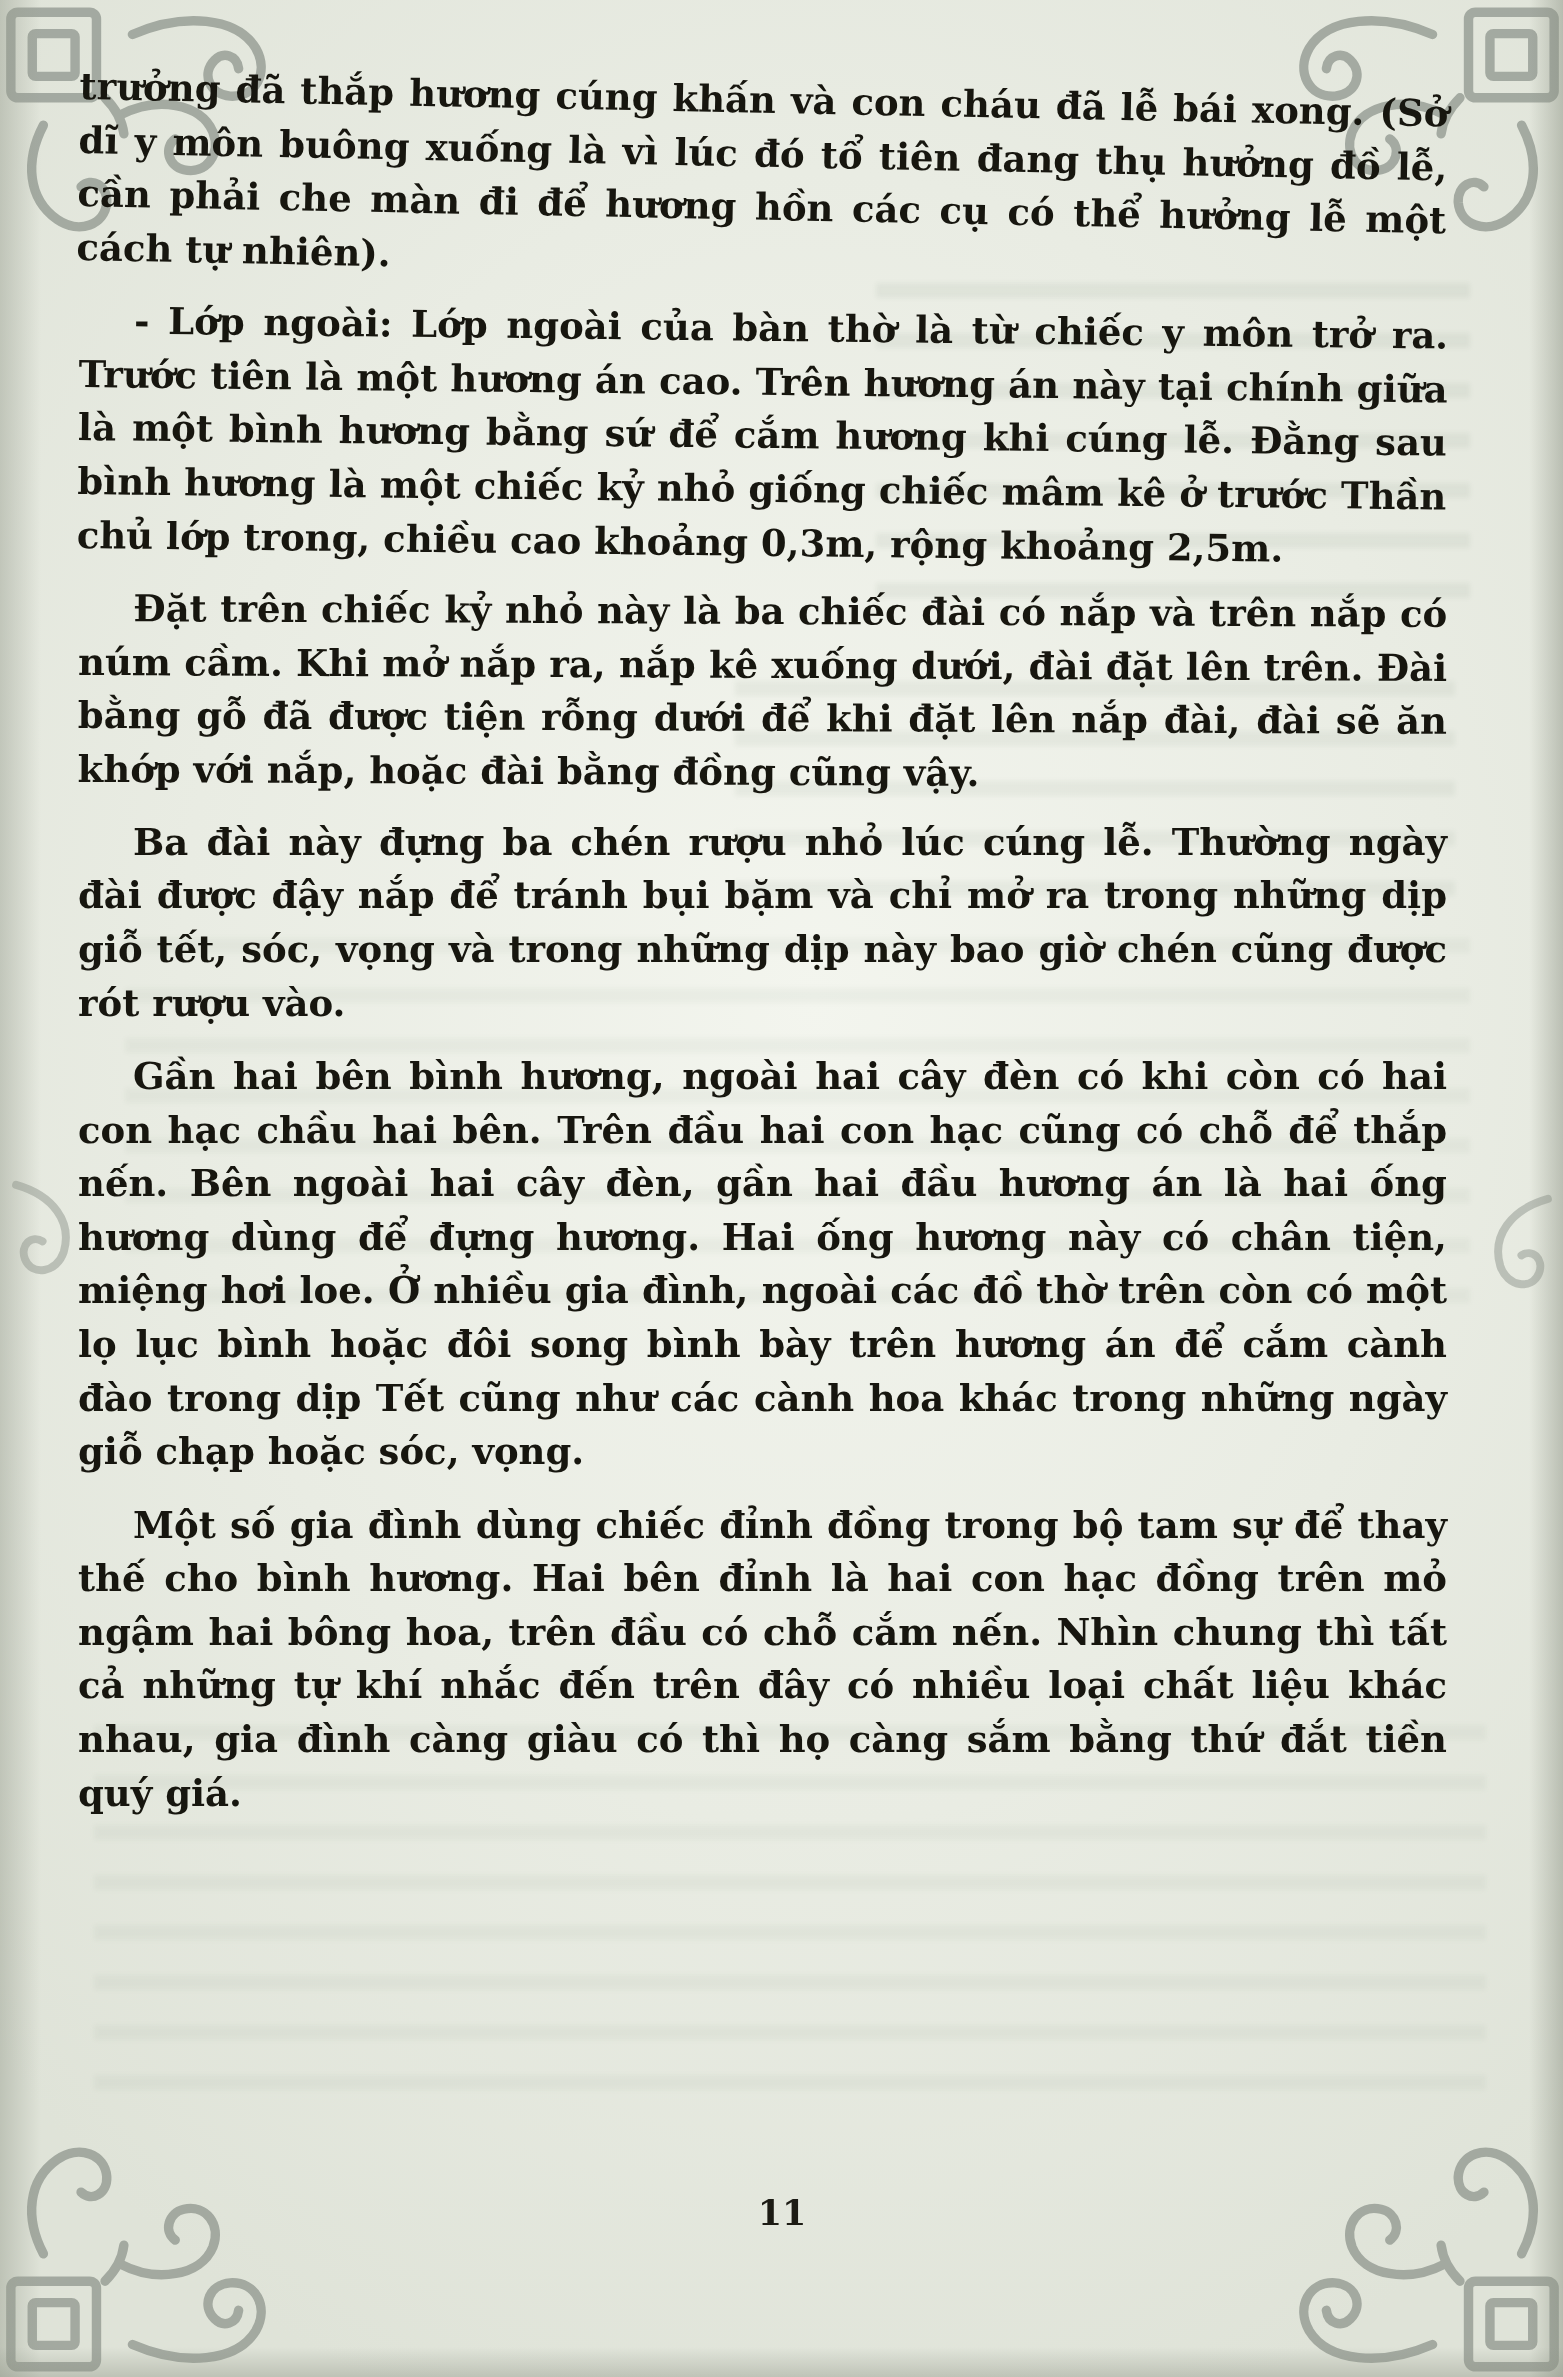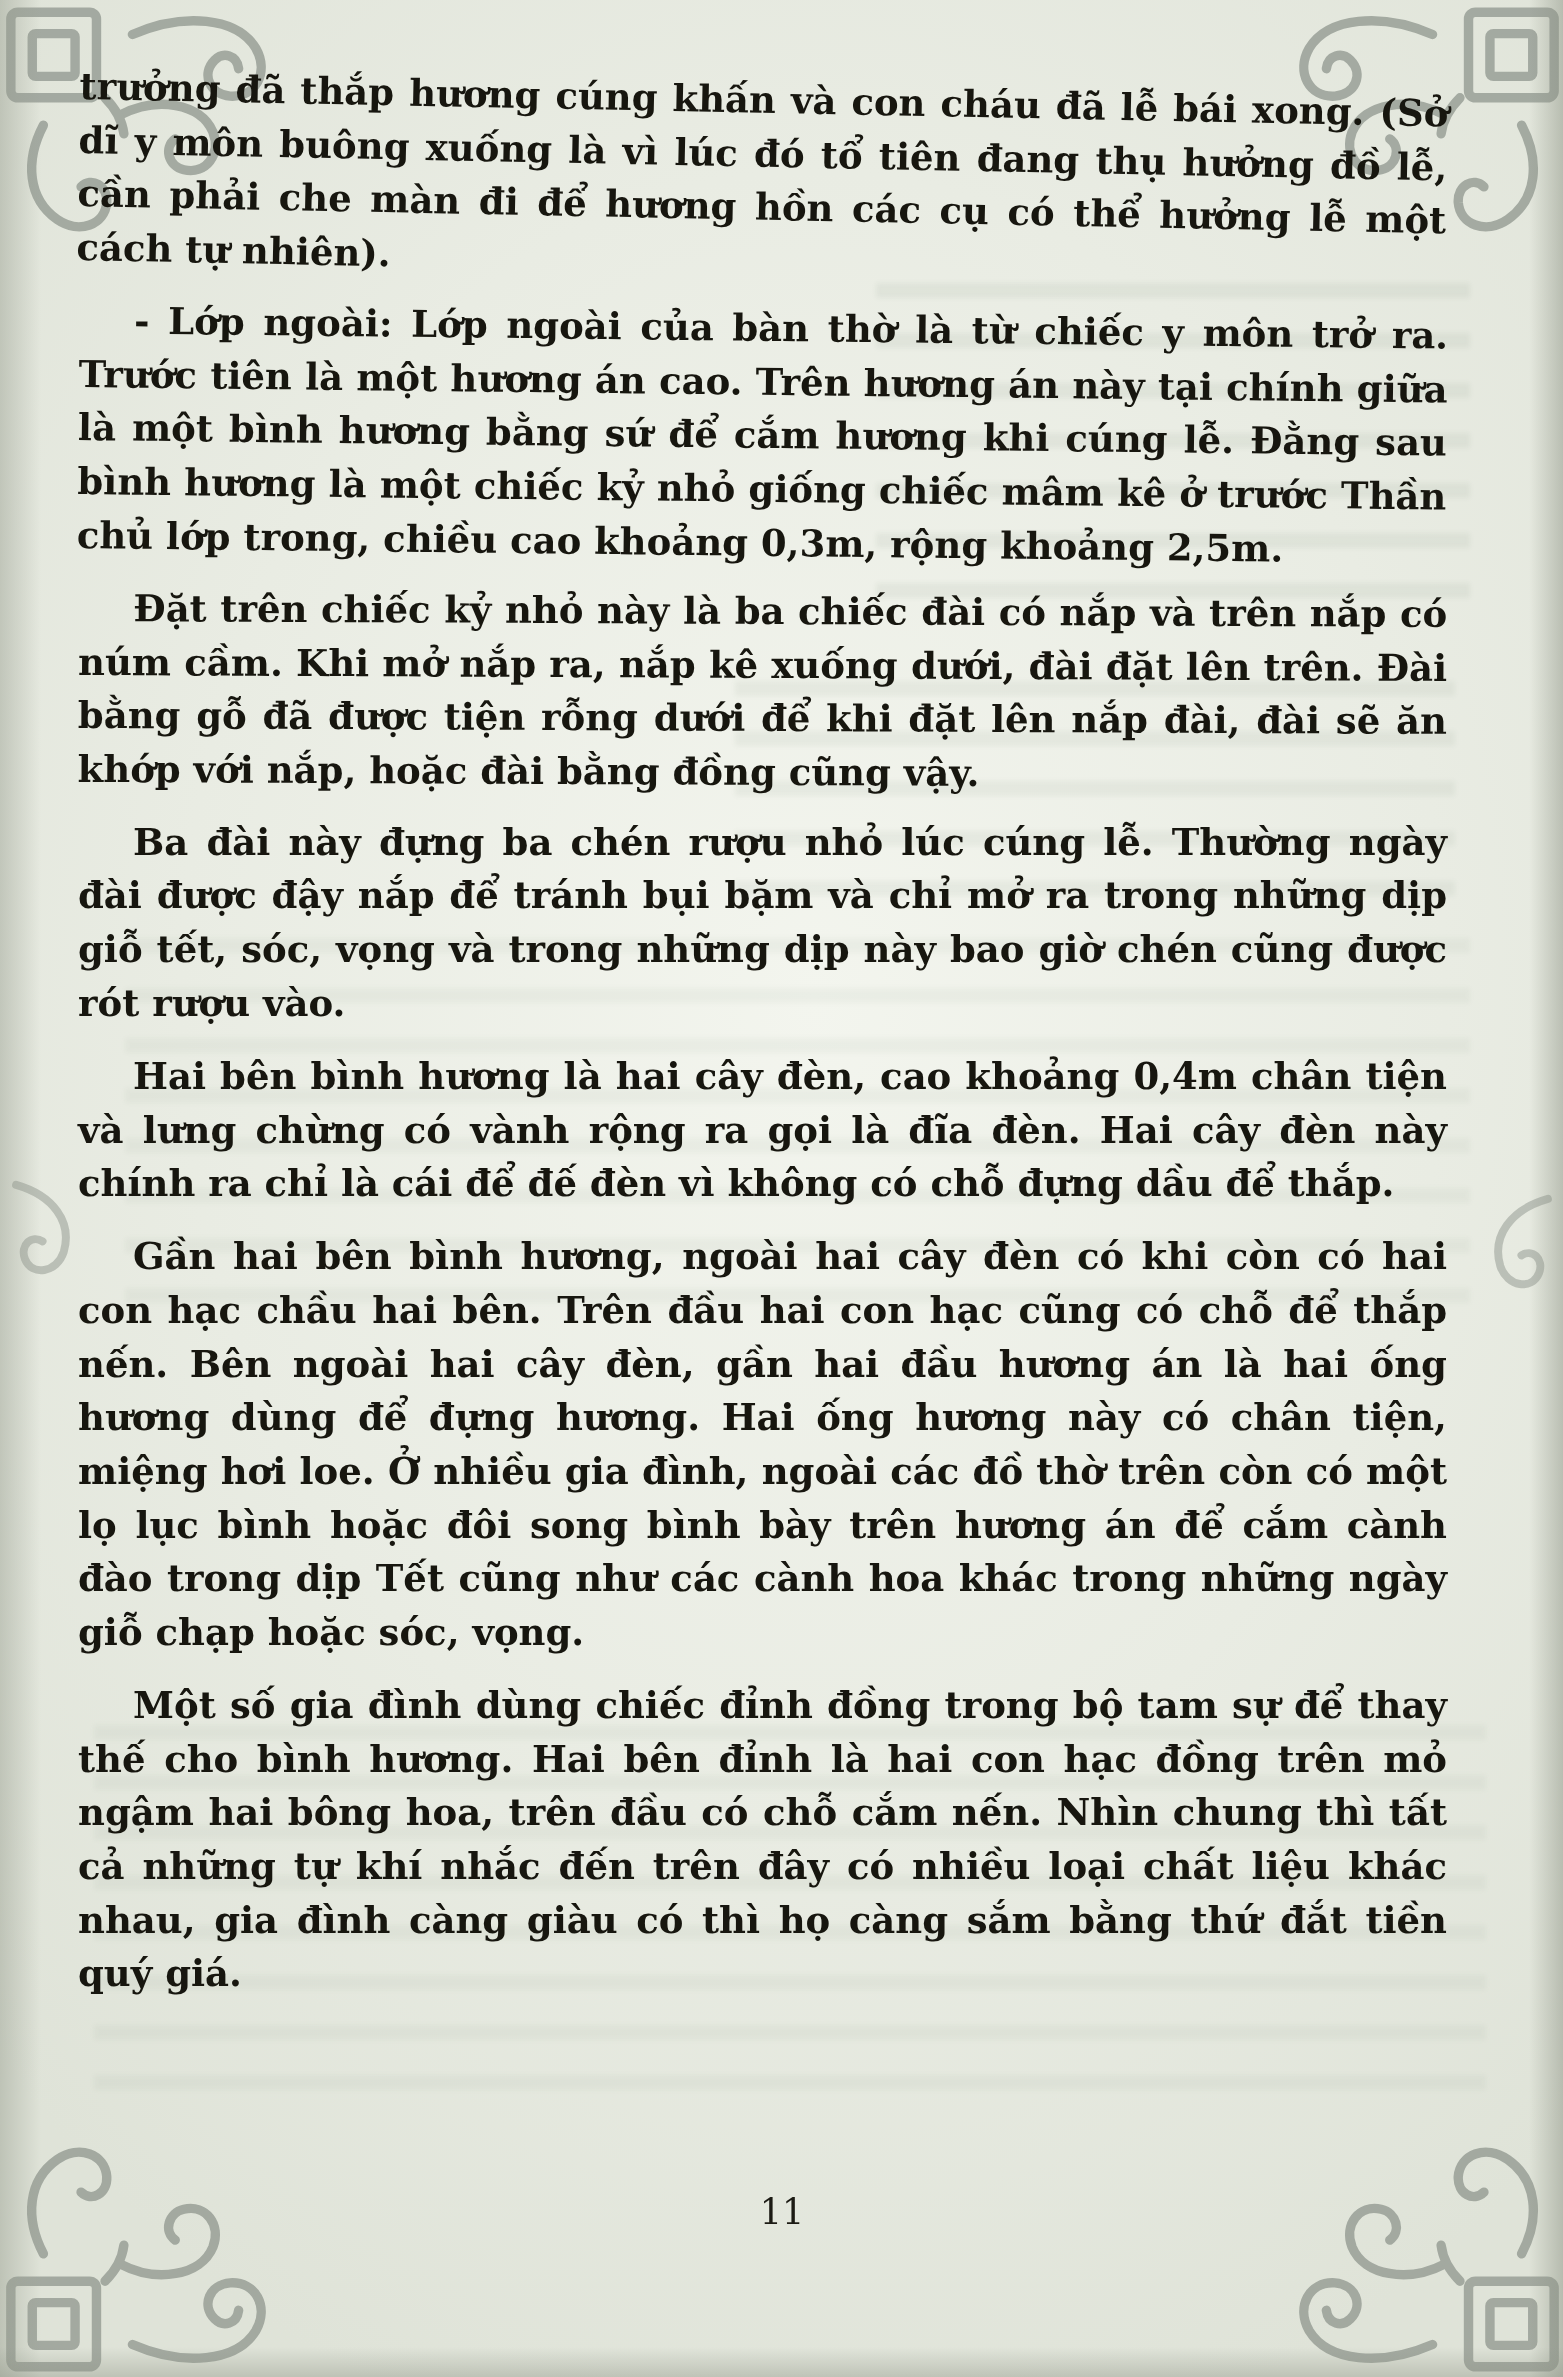--- a/index.html
+++ b/index.html
@@ -81,21 +81,21 @@
   .para.skew1 { transform: rotate(1.15deg); transform-origin: left center; }
   .para.skew2 { transform: rotate(0.65deg); transform-origin: left center; }
   .para.skew3 { transform: rotate(0.25deg); transform-origin: left center; }
 
   .page-number {
     position: absolute;
     left: 0; right: 0; top: 2192px;
     text-align: center;
     color: #1c1b14;
     font-size: 35px;
-    font-weight: 400;
+    font-weight: 700;
     z-index: 2;
   }
 </style>
 </head>
 <body>
 
 <svg width="0" height="0" style="position:absolute">
   <defs>
     <g id="corner-ornament">
       <g fill="none" stroke="#8f968e" stroke-width="11" stroke-linecap="round" stroke-linejoin="round">
@@ -138,21 +138,20 @@
     </svg>
   <svg class="edge-curl r" viewBox="0 0 110 120">
       <use href="#edge-scroll"></use>
     </svg>
 
   <div class="text-block">
     <p class="para skew1">trưởng đã thắp hương cúng khấn và con cháu đã lễ bái xong. (Sở dĩ y môn buông xuống là vì lúc đó tổ tiên đang thụ hưởng đồ lễ, cần phải che màn đi để hương hồn các cụ có thể hưởng lễ một cách tự nhiên).</p>
     <p class="para indent skew2">- Lớp ngoài: Lớp ngoài của bàn thờ là từ chiếc y môn trở ra. Trước tiên là một hương án cao. Trên hương án này tại chính giữa là một bình hương bằng sứ để cắm hương khi cúng lễ. Đằng sau bình hương là một chiếc kỷ nhỏ giống chiếc mâm kê ở trước Thần chủ lớp trong, chiều cao khoảng 0,3m, rộng khoảng 2,5m.</p>
     <p class="para indent skew3">Đặt trên chiếc kỷ nhỏ này là ba chiếc đài có nắp và trên nắp có núm cầm. Khi mở nắp ra, nắp kê xuống dưới, đài đặt lên trên. Đài bằng gỗ đã được tiện rỗng dưới để khi đặt lên nắp đài, đài sẽ ăn khớp với nắp, hoặc đài bằng đồng cũng vậy.</p>
     <p class="para indent">Ba đài này đựng ba chén rượu nhỏ lúc cúng lễ. Thường ngày đài được đậy nắp để tránh bụi bặm và chỉ mở ra trong những dịp giỗ tết, sóc, vọng và trong những dịp này bao giờ chén cũng được rót rượu vào.</p>
-    <p class="para indent">Hai bên bình hương là hai cây đèn, cao khoảng 0,4m chân tiện và lưng chừng có vành rộng ra gọi là đĩa đèn. Hai cây đèn này chính ra chỉ là cái để đế đèn vì không có chỗ đựng dầu để thắp.</p>
     <p class="para indent">Gần hai bên bình hương, ngoài hai cây đèn có khi còn có hai con hạc chầu hai bên. Trên đầu hai con hạc cũng có chỗ để thắp nến. Bên ngoài hai cây đèn, gần hai đầu hương án là hai ống hương dùng để đựng hương. Hai ống hương này có chân tiện, miệng hơi loe. Ở nhiều gia đình, ngoài các đồ thờ trên còn có một lọ lục bình hoặc đôi song bình bày trên hương án để cắm cành đào trong dịp Tết cũng như các cành hoa khác trong những ngày giỗ chạp hoặc sóc, vọng.</p>
     <p class="para indent">Một số gia đình dùng chiếc đỉnh đồng trong bộ tam sự để thay thế cho bình hương. Hai bên đỉnh là hai con hạc đồng trên mỏ ngậm hai bông hoa, trên đầu có chỗ cắm nến. Nhìn chung thì tất cả những tự khí nhắc đến trên đây có nhiều loại chất liệu khác nhau, gia đình càng giàu có thì họ càng sắm bằng thứ đắt tiền quý giá.</p>
   </div>
 
   <div class="page-number">11</div>
 
   <div class="edge-left"></div>
   <div class="edge-right"></div>
   <div class="edge-bottom"></div>
 

